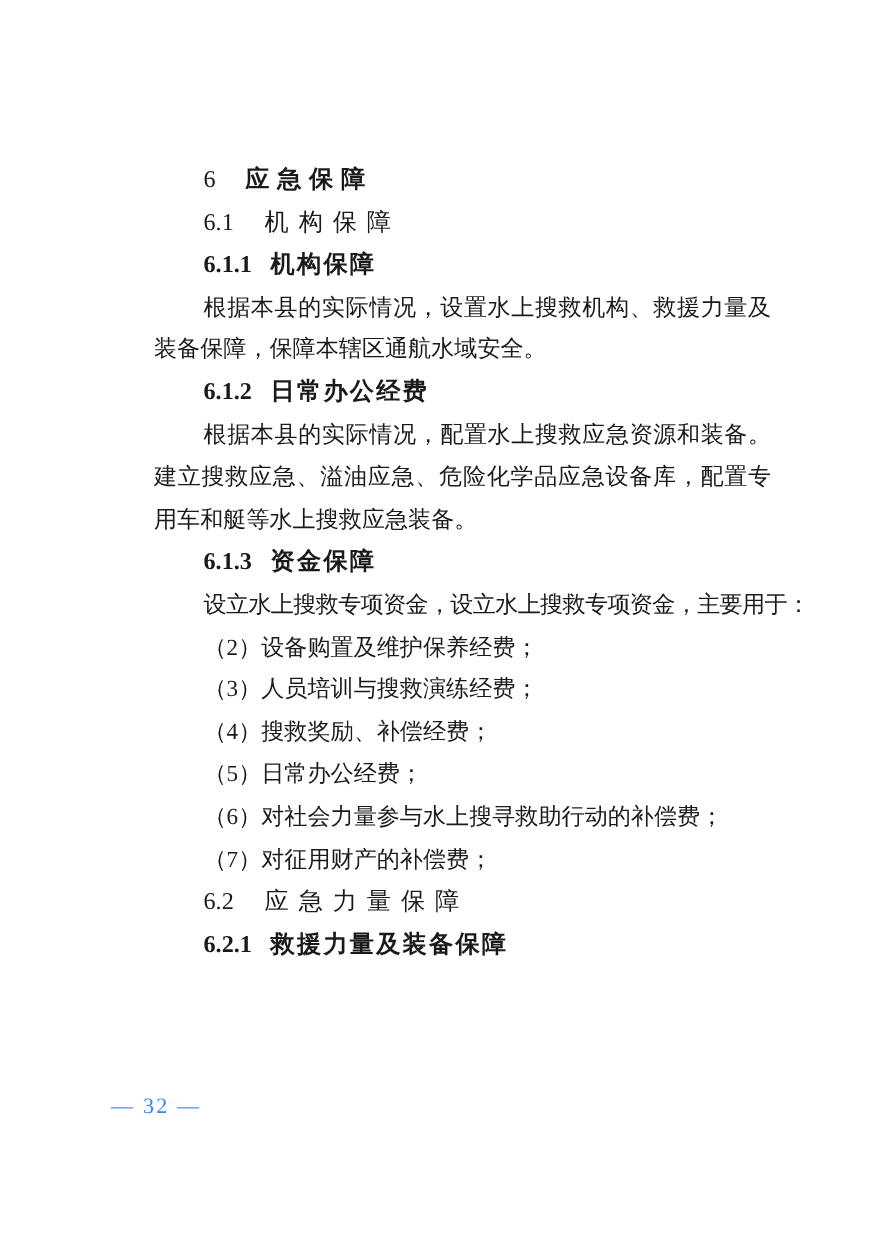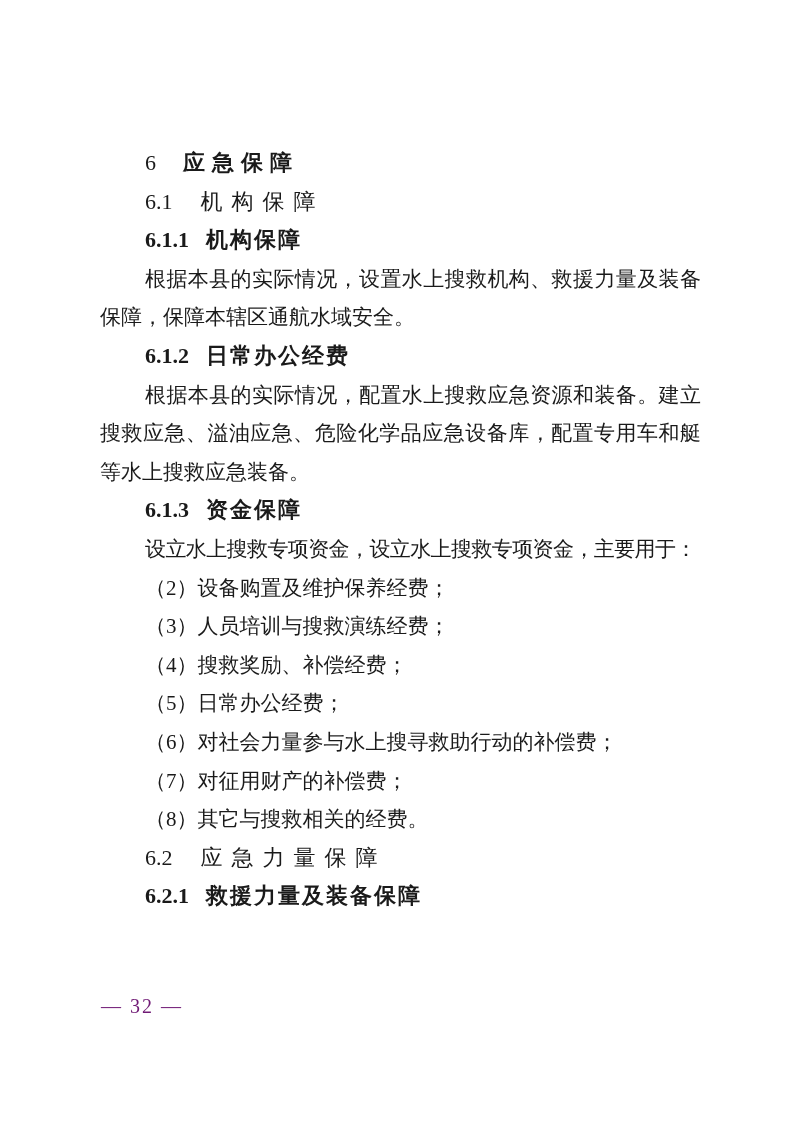--- a/index.html
+++ b/index.html
@@ -17,21 +17,21 @@
     color: #1a1a1a;
   }
   .content {
     position: absolute;
     left: 100px; top: 144px;
     width: 601px;
     font-size: 21px;
     line-height: 38.6px;
     text-align: justify;
   }
-  .blk { text-indent: 45px; }
+  .blk { text-indent: 45px; margin-left: 40px; }
   .l1 { height: 38.6px; white-space: nowrap; }
   .l2 { height: 77.2px; overflow: hidden; }
   .l3 { height: 115.8px; overflow: hidden; }
 
   .h1 { font-size: 22px; }
   .h1 .num { margin-right: 27px; }
   .h1 .ttl {
     font-weight: bold;
     font-family: "Liberation Sans", "DejaVu Sans", sans-serif;
     letter-spacing: 7px;
@@ -48,21 +48,21 @@
     letter-spacing: 2px;
   }
 
   .tight { letter-spacing: -0.6px; }
 
   .footer {
     position: absolute;
     left: 101px; top: 995px;
     font-size: 20px;
     letter-spacing: 2px;
-    color: #701a75;
+    color: #3b82f6;
   }
 </style>
 </head>
 <body>
 
 <div class="page">
   <div class="content">
 
     <div class="blk l1 h1">
       <span class="num">6</span><span class="ttl">应急保障</span>
@@ -89,21 +89,20 @@
     </div>
 
     <div class="blk l1 tight">设立水上搜救专项资金，设立水上搜救专项资金，主要用于：</div>
 
     <div class="blk l1">（2）设备购置及维护保养经费；</div>
     <div class="blk l1">（3）人员培训与搜救演练经费；</div>
     <div class="blk l1">（4）搜救奖励、补偿经费；</div>
     <div class="blk l1">（5）日常办公经费；</div>
     <div class="blk l1">（6）对社会力量参与水上搜寻救助行动的补偿费；</div>
     <div class="blk l1">（7）对征用财产的补偿费；</div>
-    <div class="blk l1">（8）其它与搜救相关的经费。</div>
 
     <div class="blk l1 h2">
       <span class="num">6.2</span><span class="ttl">应急力量保障</span>
     </div>
 
     <div class="blk l1 h3">
       <span class="num">6.2.1</span><span class="ttl">救援力量及装备保障</span>
     </div>
 
 

